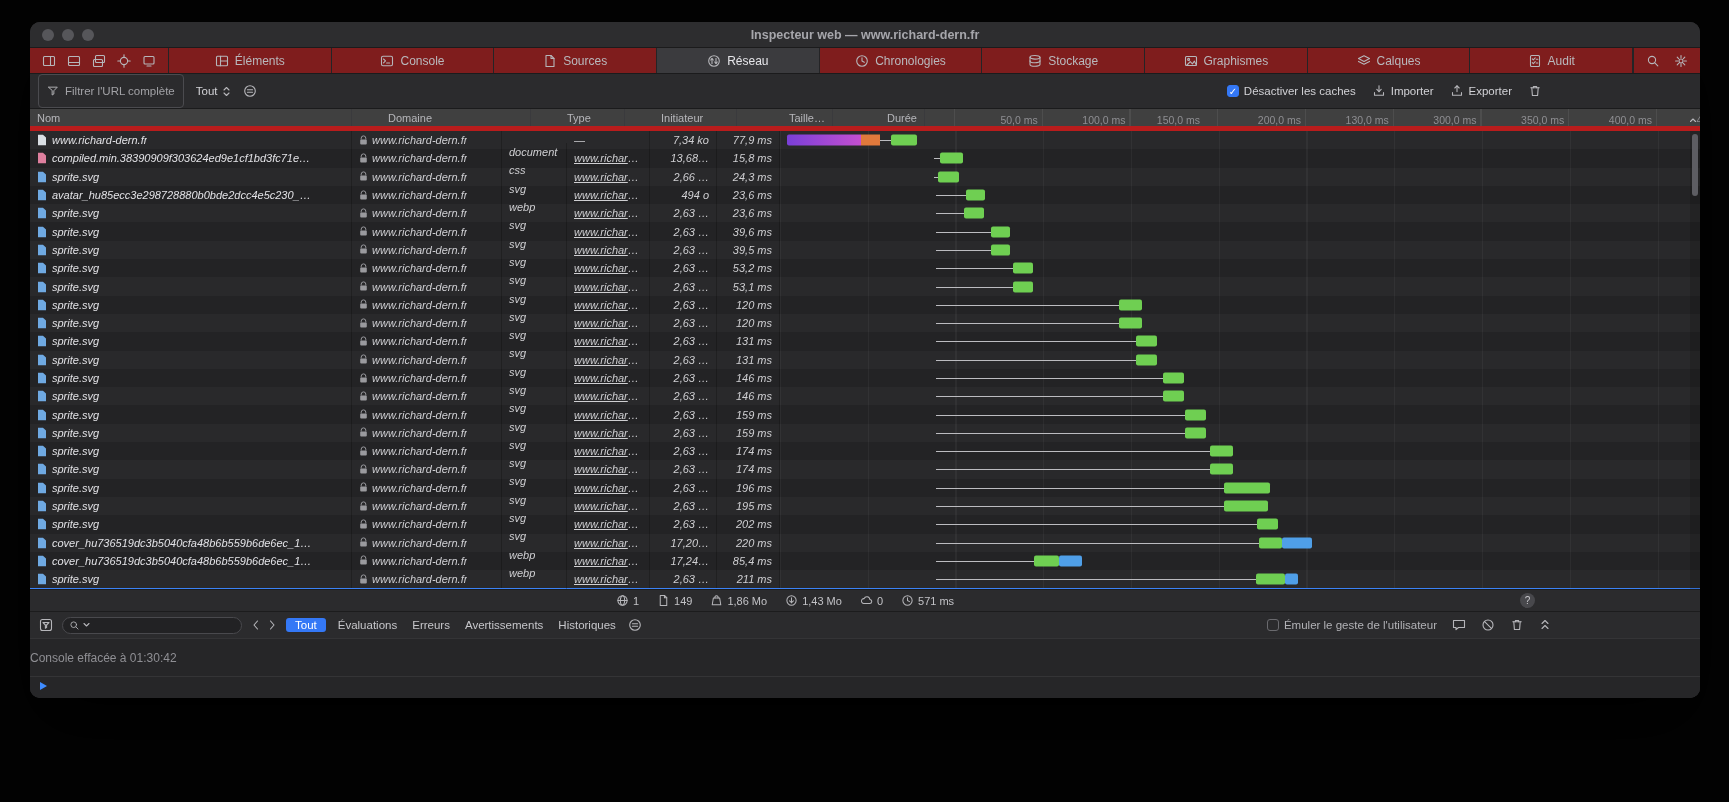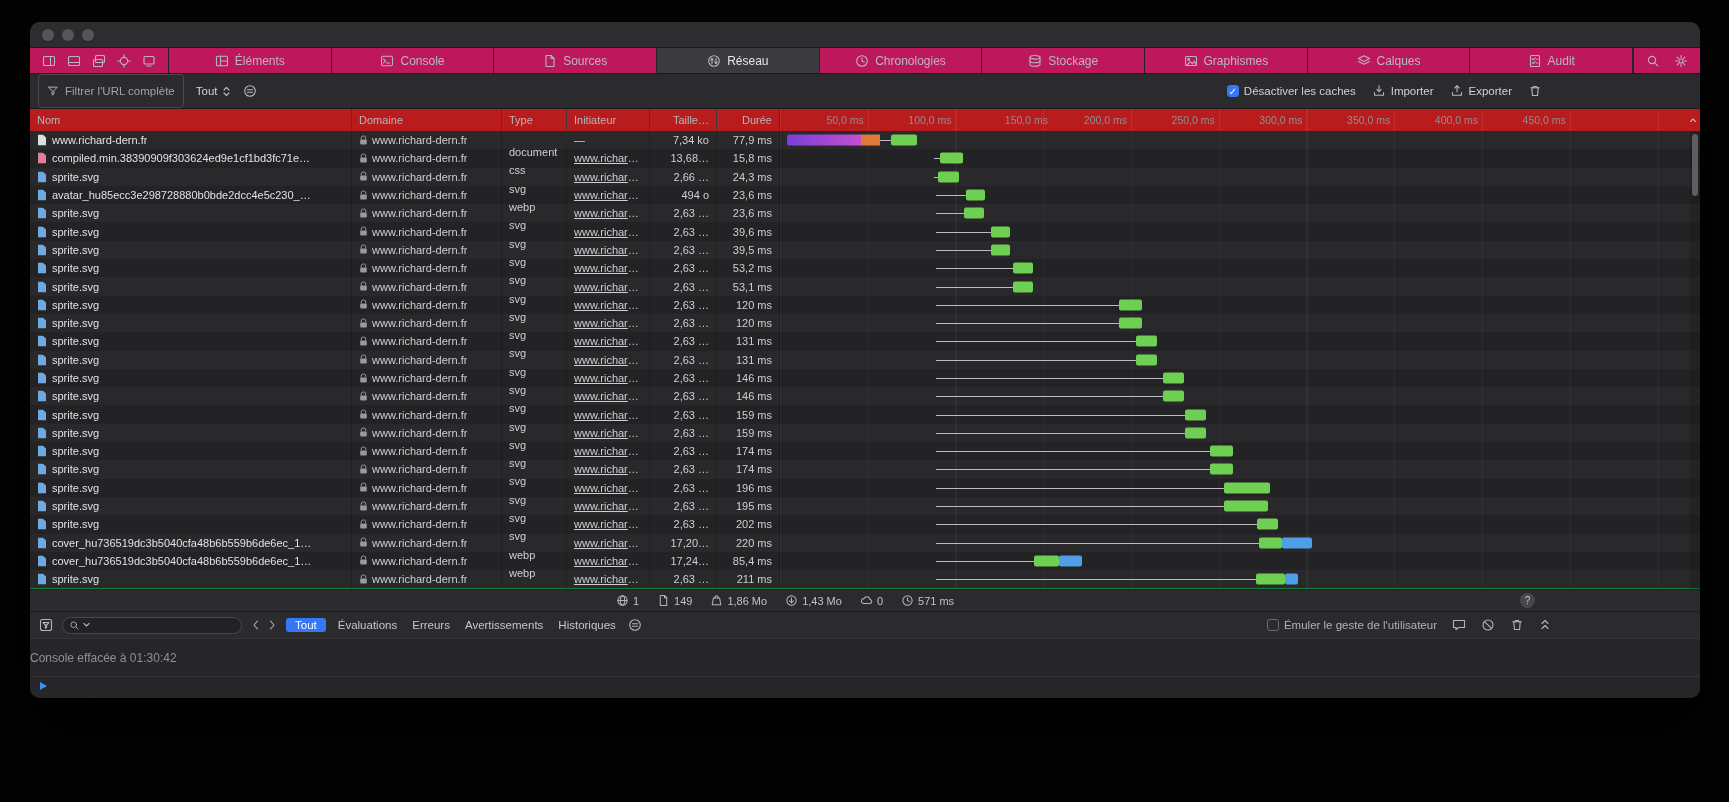--- a/index.html
+++ b/index.html
@@ -10,51 +10,51 @@
             box-shadow:0 30px 70px rgba(0,0,0,.9), inset 0 0 0 1px rgba(255,255,255,.07);
             font-size:12px; color:#cfcfd2; }
 
   
   .titlebar { flex:0 0 26px; background:#2d2d2f; border-bottom:1px solid #1b1b1c; display:flex; align-items:center; position:relative; }
   .traffic { display:flex; gap:8px; padding-left:12px; z-index:2; }
   .tl { width:12px; height:12px; border-radius:50%; background:#56565a; }
   .title { position:absolute; left:0; right:0; text-align:center; color:#a6a6ab; font-weight:bold; font-size:12.5px; }
 
   
-  .tabbar { flex:0 0 26px; background:#be185d; border-bottom:1px solid #1b1b1c; display:flex; align-items:stretch;justify-content:flex-end; }
+  .tabbar { flex:0 0 26px; background:#7f1d1d; border-bottom:1px solid #1b1b1c; display:flex; align-items:stretch;justify-content:flex-end; }
   .side-icons { display:flex; align-items:center; gap:11px; padding:0 12px; border-right:1px solid #242426; }
   .tabs { flex:1; display:flex; }
   .tab { flex:1; display:flex; align-items:center; justify-content:center; gap:6px; border-right:1px solid #242426; color:#b9b9bd; }
   .tab.active { background:#3b3b3e; color:#e6e6ea; }
   .right-icons { display:flex; align-items:center; gap:14px; padding:0 12px; border-left:1px solid #242426; }
   svg.ic { stroke:#b6b6ba; fill:none; stroke-width:1.1; stroke-linecap:round; stroke-linejoin:round; display:block; }
 
   
   .nettb { flex:0 0 26px; background:#2b2b2d; border-bottom:1px solid #1b1b1c; display:flex; align-items:center; gap:12px; padding:0 8px; }
   .filterfield { display:flex; align-items:center; gap:6px; border:1px solid #4b4b4f; border-radius:4px; height:24px; padding:16px 8px; color:#a2a2a6; font-size:11.5px; }
   .scope { display:flex; align-items:center; gap:4px; color:#d2d2d6; font-size:11.5px; }
   .nettb-right { margin-left:auto; display:flex; align-items:center; gap:16px; padding-right:150px; font-size:11.5px; color:#d2d2d6; }
   .cb { width:12px; height:12px; border-radius:3px; border:1px solid #6a6a6e; color:#fff; font-size:10px; line-height:11px; text-align:center; }
   .cb.on { background:var(--accent-blue); border-color:var(--accent-blue); }
   .tool { display:flex; align-items:center; gap:5px; }
 
   
-  .thead { flex:0 0 22px; background:#b91c1c; border-bottom:1px solid #b91c1c; display:flex; font-size:11px; color:#b6b6ba; position:relative; }
+  .thead { flex:0 0 22px; background:#404040; border-bottom:5px solid #b91c1c; display:flex; font-size:11px; color:#b6b6ba; position:relative;gap:29px; }
   .hc { display:flex; align-items:center; padding:0 7px; border-right:1px solid #3a3a3d; }
   .h-name{width:322px;} .h-domain{width:150px;} .h-type{width:65px;} .h-init{width:83px;}
   .h-size{width:67px; justify-content:flex-end;} .h-dur{width:63px; justify-content:flex-end;}
   .h-wf { flex:1; position:relative; border-right:none;
           background-image:repeating-linear-gradient(to right, rgba(255,255,255,.07) 0 1px, transparent 1px 87.75px); }
   .tick { position:absolute; top:5px; width:80px; text-align:right; color:#8e8e92; font-size:10.5px; }
-  .t1{left:3.75px}.t2{left:91.5px}.t3{left:188px}.t4{left:267px}.t5{left:354.75px}
+  .t1{left:3.75px}.t2{left:91.5px}.t3{left:166px}.t4{left:267px}.t5{left:354.75px}
   .t6{left:442.5px}.t7{left:530.25px}.t8{left:618px}.t9{left:705.75px}
   .head-btn { position:absolute; right:2px; top:6px; }
 
   
-  .rows { flex:0 0 458px; position:relative; overflow:hidden; background:#15803d; }
+  .rows { flex:0 0 458px; position:relative; overflow:hidden; background:#3b82f6;font-style:italic; }
   .nrow { display:flex; height:18.3px; align-items:center; font-size:11px; }
   .nrow.base { background:#29292b; } .nrow.alt { background:#232325; }
   .cell { padding:0 7px; white-space:nowrap; overflow:hidden; height:100%; display:flex; align-items:center; border-right:1px solid rgba(0,0,0,.22); }
   .c-name{width:322px; gap:5px; color:#e2e2e6;}
   .c-domain{width:150px; gap:4px; color:#cfcfd3;}
   .c-type{width:65px;margin-top:24px;} .c-init{width:83px;}
   .c-size{width:67px; justify-content:flex-end;} .c-dur{width:63px; justify-content:flex-end;}
   .c-wf{flex:1; position:relative; border-right:none; padding:0; overflow:visible;
         background-image:repeating-linear-gradient(to right, rgba(255,255,255,.045) 0 1px, transparent 1px 87.75px);}
   .txt { overflow:hidden; text-overflow:ellipsis; }
@@ -95,20 +95,21 @@
 
 <div class="stage">
   <div class="window">
 
     <div class="titlebar">
       <div class="traffic">
         <span class="tl"></span>
         <span class="tl"></span>
         <span class="tl"></span>
       </div>
+      <div class="title">Inspecteur web — www.richard-dern.fr</div>
     </div>
 
     <div class="tabbar">
       <div class="side-icons">
         <span>
             <svg class="ic" width="14" height="14" viewBox="0 0 14 14">
               <rect x="1.5" y="2.5" width="11" height="9" rx="1"></rect>
               <line x1="8.5" y1="2.5" x2="8.5" y2="11.5"></line>
             </svg>
           </span>
@@ -314,21 +315,21 @@
       <div class="hc h-domain">Domaine</div>
       <div class="hc h-type">Type</div>
       <div class="hc h-init">Initiateur</div>
       <div class="hc h-size">Taille…</div>
       <div class="hc h-dur">Durée</div>
       <div class="hc h-wf">
         <span class="tick t1">50,0 ms</span>
         <span class="tick t2">100,0 ms</span>
         <span class="tick t3">150,0 ms</span>
         <span class="tick t4">200,0 ms</span>
-        <span class="tick t5">250,0 ms</span>
+        <span class="tick t5">130,0 ms</span>
         <span class="tick t6">300,0 ms</span>
         <span class="tick t7">350,0 ms</span>
         <span class="tick t8">400,0 ms</span>
         <span class="tick t9">450,0 ms</span>
         <span class="head-btn">
             <svg class="ic" width="10" height="10" viewBox="0 0 10 10">
               <polyline points="2.5,6.5 5,4 7.5,6.5"></polyline>
             </svg>
           </span>
       </div>

